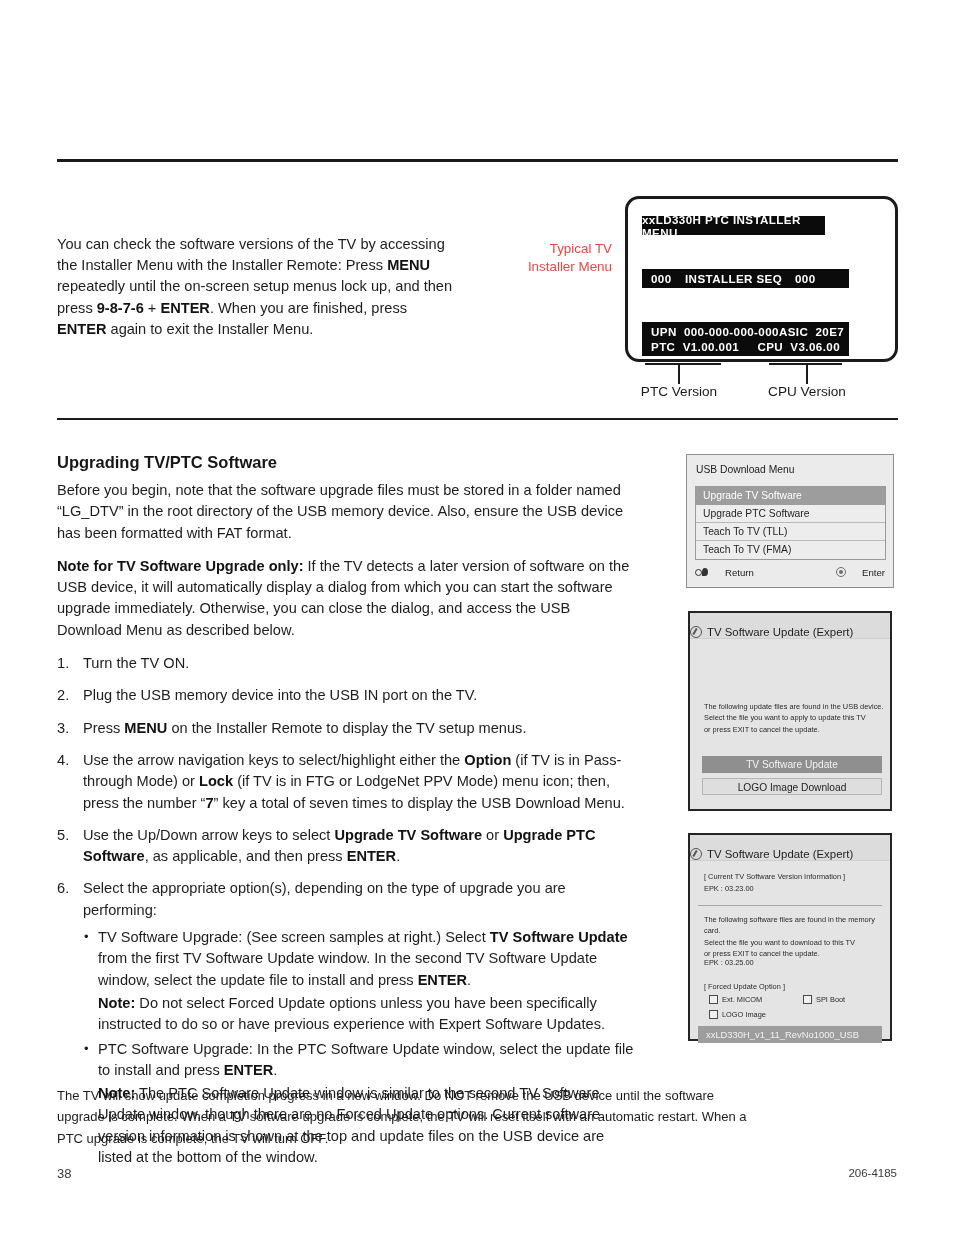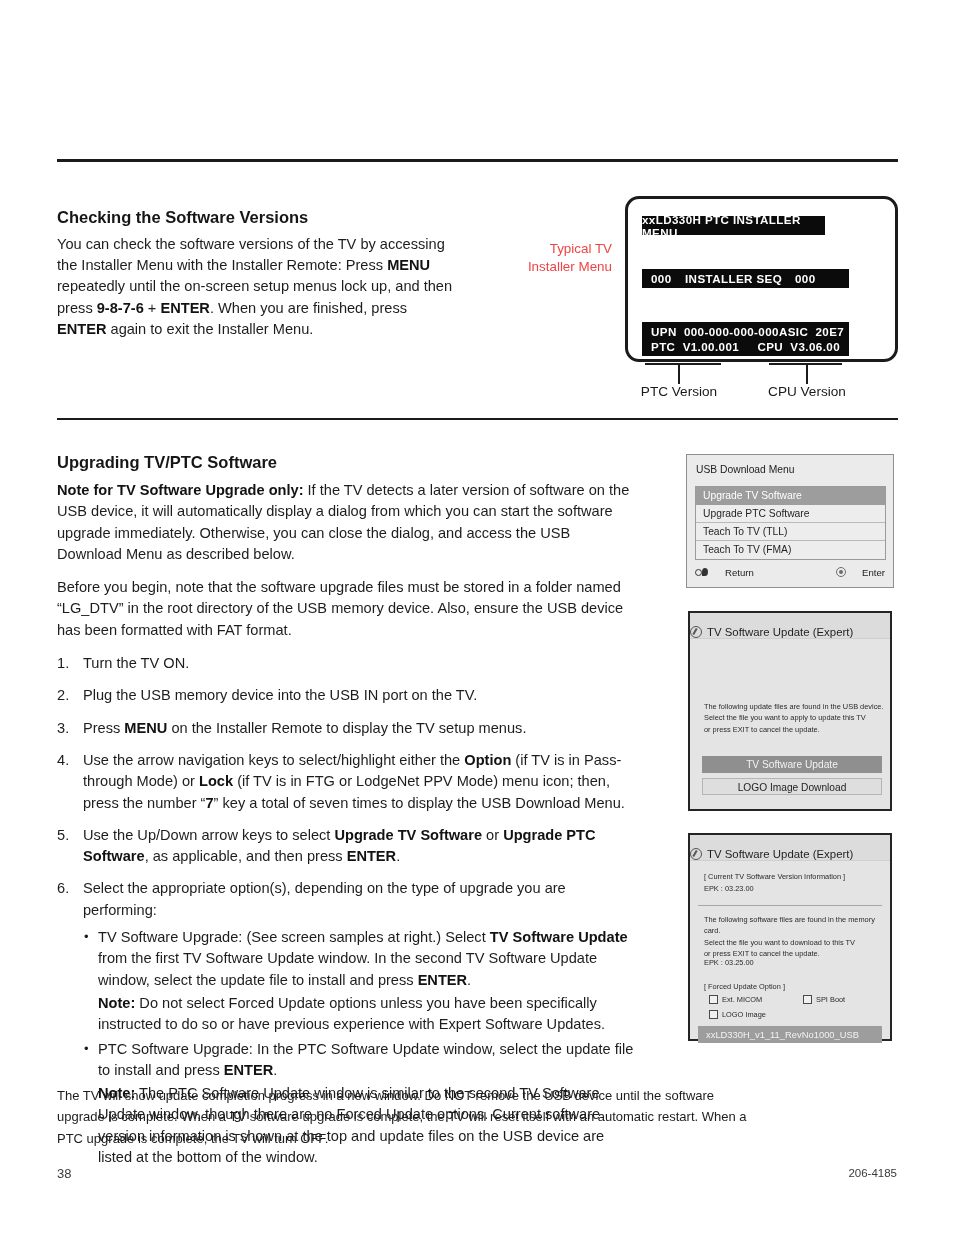--- a/index.html
+++ b/index.html
@@ -526,21 +526,20 @@
 
   b, strong { font-weight: bold; color: #121212; }
 </style>
 </head>
 <body>
 
 <div class="page">
 
   <div class="rule-top"></div>
 
-  <div class="sec1-heading">Checking the Software Versions</div>
   <div class="sec1-body">You can check the software versions of the TV by accessing the Installer Menu with the Installer Remote: Press <b>MENU</b> repeatedly until the on-screen setup menus lock up, and then press <b>9-8-7-6</b> + <b>ENTER</b>. When you are finished, press <b>ENTER</b> again to exit the Installer Menu.</div>
 
   <div class="typical-label">
     <span>Typical TV</span><br>
     <span>Installer Menu</span>
   </div>
 
   <div class="tv-bezel">
     <div class="osd-bar osd-title">xxLD330H  PTC  INSTALLER  MENU</div>
     <div class="osd-bar osd-seq">
@@ -565,22 +564,22 @@
   <div class="lead-ptc"></div>
   <div class="lead-cpu"></div>
   <div class="cap-ptc">PTC Version</div>
   <div class="cap-cpu">CPU Version</div>
 
   <div class="rule-mid"></div>
 
   <div class="sec2-heading">Upgrading TV/PTC Software</div>
 
   <div class="sec2-col">
+    <p>Before you begin, note that the software upgrade files must be stored in a folder named “LG_DTV” in the root directory of the USB memory device. Also, ensure the USB device has been formatted with FAT format.</p>
     <p><b>Note for TV Software Upgrade only:</b> If the TV detects a later version of software on the USB device, it will automatically display a dialog from which you can start the software upgrade immediately. Otherwise, you can close the dialog, and access the USB Download Menu as described below.</p>
-    <p>Before you begin, note that the software upgrade files must be stored in a folder named “LG_DTV” in the root directory of the USB memory device. Also, ensure the USB device has been formatted with FAT format.</p>
 
     <ol class="steps">
       <li>Turn the TV ON.</li>
       <li>Plug the USB memory device into the USB IN port on the TV.</li>
       <li>Press <b>MENU</b> on the Installer Remote to display the TV setup menus.</li>
       <li>Use the arrow navigation keys to select/highlight either the <b>Option</b> (if TV is in Pass-through Mode) or <b>Lock</b> (if TV is in FTG or LodgeNet PPV Mode) menu icon; then, press the number “<b>7</b>” key a total of seven times to display the USB Download Menu.</li>
       <li>Use the Up/Down arrow keys to select <b>Upgrade TV Software</b> or <b>Upgrade PTC Software</b>, as applicable, and then press <b>ENTER</b>.</li>
       <li>
         <span>Select the appropriate option(s), depending on the type of upgrade you are performing:</span>
         <ul class="subs">

